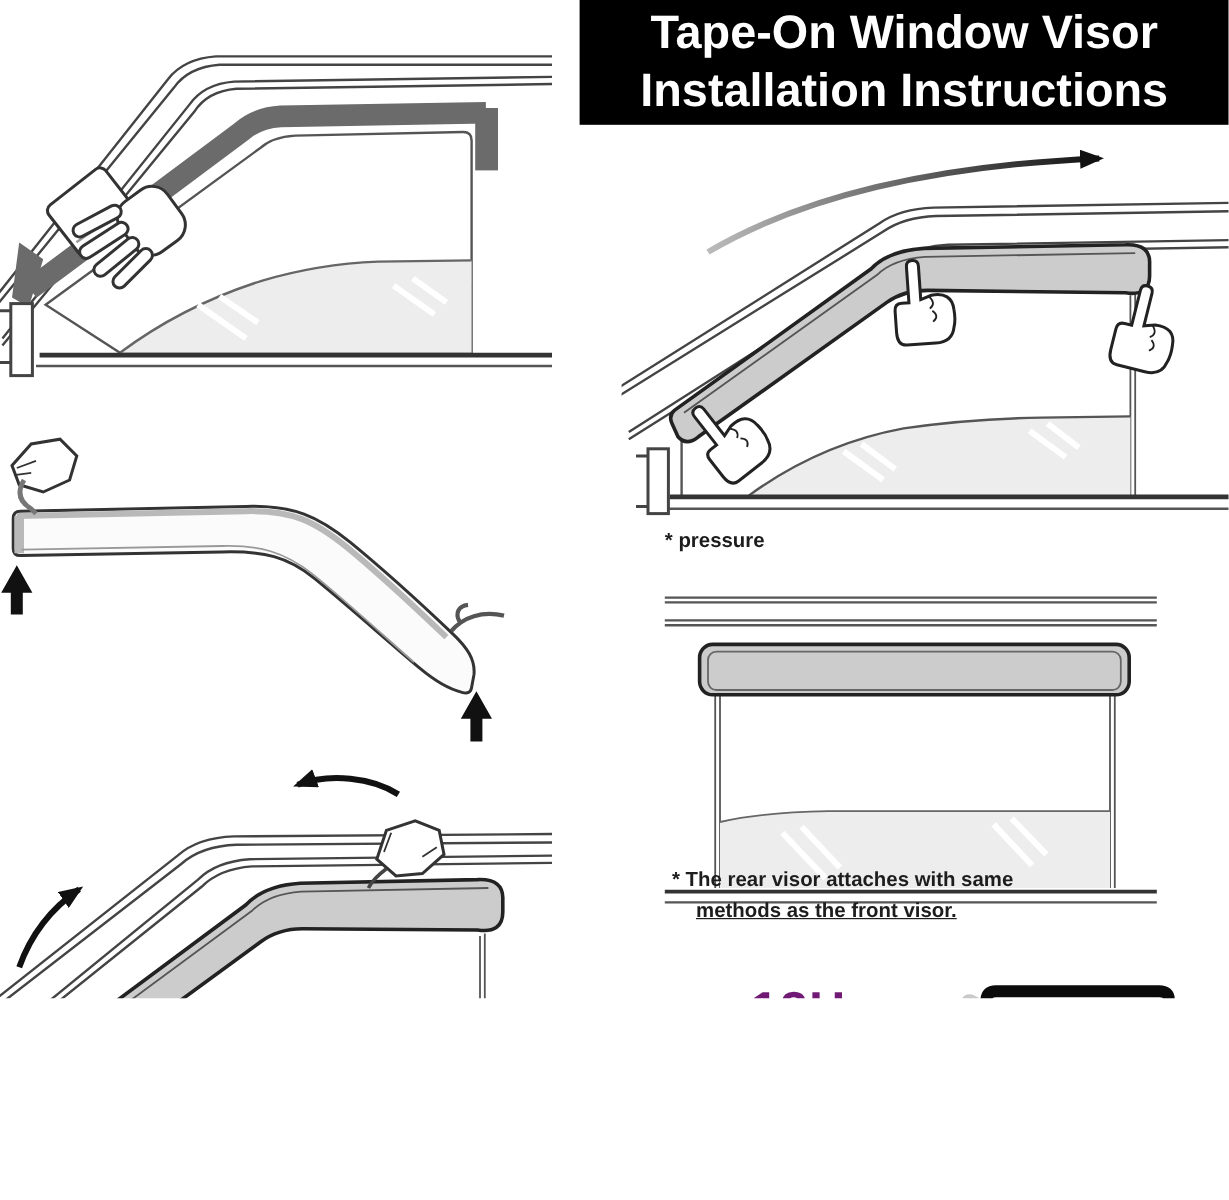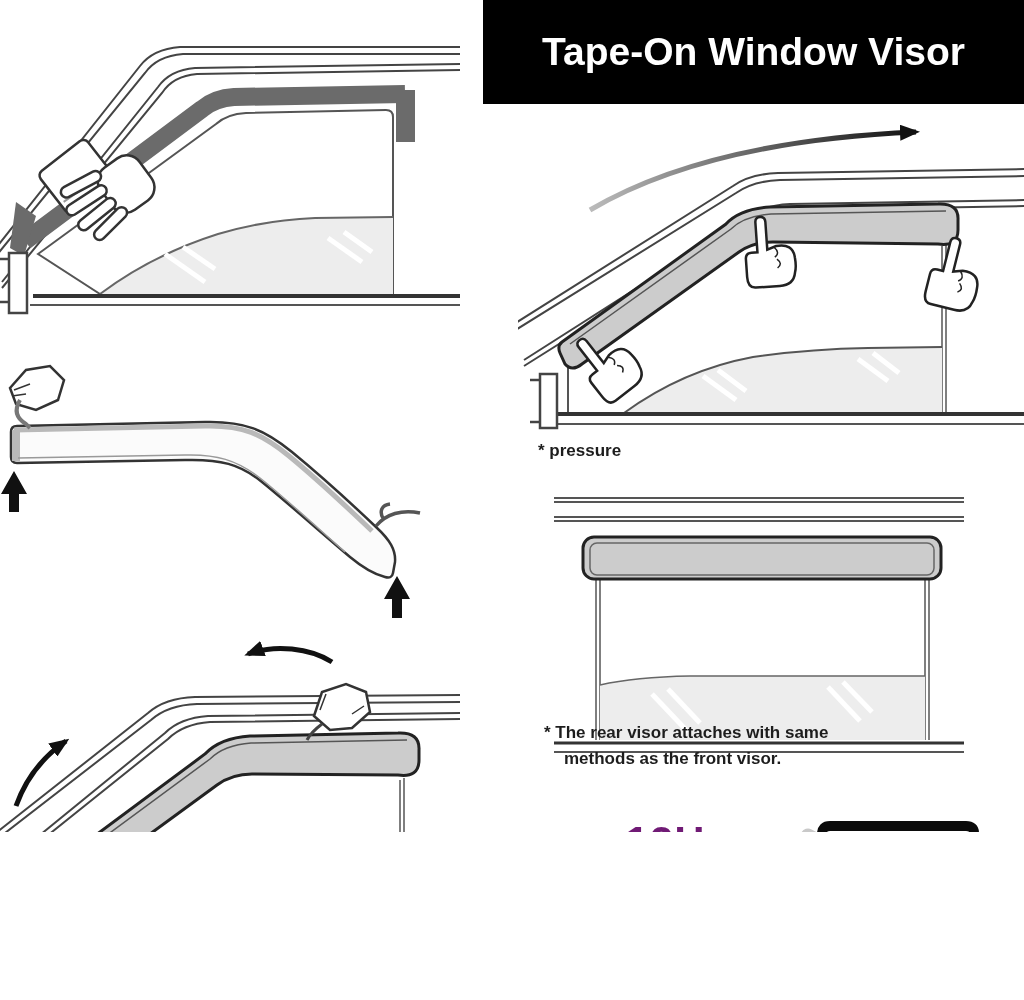--- a/index.html
+++ b/index.html
@@ -9,35 +9,36 @@
   }
   .abs{position:absolute;}
   #title-banner{
     left:483px;top:0;width:541px;height:104px;background:#000000;
     display:flex;flex-direction:column;justify-content:center;align-items:center;
   }
   #title-banner span{
     color:#ffffff;font-weight:bold;font-size:39px;line-height:48px;white-space:nowrap;
   }
   .note{
-    color:#1d1d1d;font-weight:bold;font-size:17px;line-height:26px;white-space:nowrap;
+    color:#1d1d1d;font-weight:bold;font-size:17px;line-height:26px;white-space:nowrap;margin-left:16px;
   }
   .hours-label{
     color:#701a75;font-size:42px;font-weight:700;text-align:center;display:block;
     letter-spacing:1px;
   }
   svg{display:block;}
 </style>
 </head>
 <body>
 
 <div id="sheet">
 
   <div id="title-banner" class="abs">
     <span>Tape-On Window Visor</span>
+    <span>Installation Instructions</span>
   </div>
 
   <div class="abs" style="left:0;top:6px;">
     <svg width="460" height="315" viewBox="0 0 460 315">
       <g fill="none" stroke="#444" stroke-width="2">
         <path d="M -4,242 L 140,60 Q 153,43 180,41 L 464,41"></path>
         <path d="M -4,250 L 145,67 Q 157,50 183,48 L 464,48"></path>
         <path d="M 2,276 L 158,81 Q 170,64 195,62 L 464,58"></path>
         <path d="M 2,282 L 162,87 Q 173,70 197,68 L 464,64"></path>
       </g>
@@ -240,21 +241,21 @@
       </g>
       <g fill="none">
         <path d="M 14,253 L 424,253" stroke="#333" stroke-width="3"></path>
         <path d="M 14,262 L 424,262" stroke="#555" stroke-width="2"></path>
       </g>
     </svg>
   </div>
 
   <div class="abs note" style="left:544px;top:720px;">
     <div>* The rear visor attaches with same</div>
-    <div style="padding-left:20px;">methods as the front visor.</div>
+    <div style="padding-left:20px;text-decoration:underline;">methods as the front visor.</div>
   </div>
 
   <div class="abs" style="left:548px;top:818px;width:235px;">
     <span class="hours-label">12H</span>
     <svg width="235" height="132" viewBox="0 0 235 132">
       <g fill="#0b0b0b">
         <rect x="22" y="58" width="162" height="40" rx="7"></rect>
         <path d="M 66,60 L 73,30 Q 74,24 81,24 L 148,24 Q 154,24 156,29 L 163,60 Z"></path>
         <rect x="158" y="46" width="26" height="16" rx="4"></rect>
         <rect x="172" y="29" width="24" height="8" rx="4"></rect>

